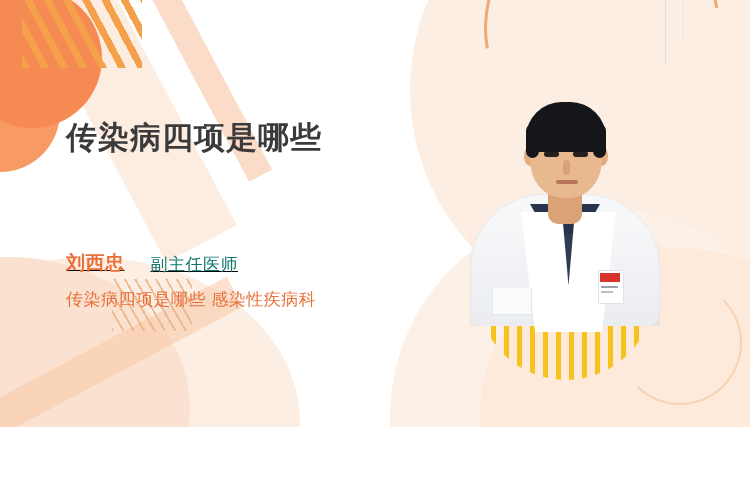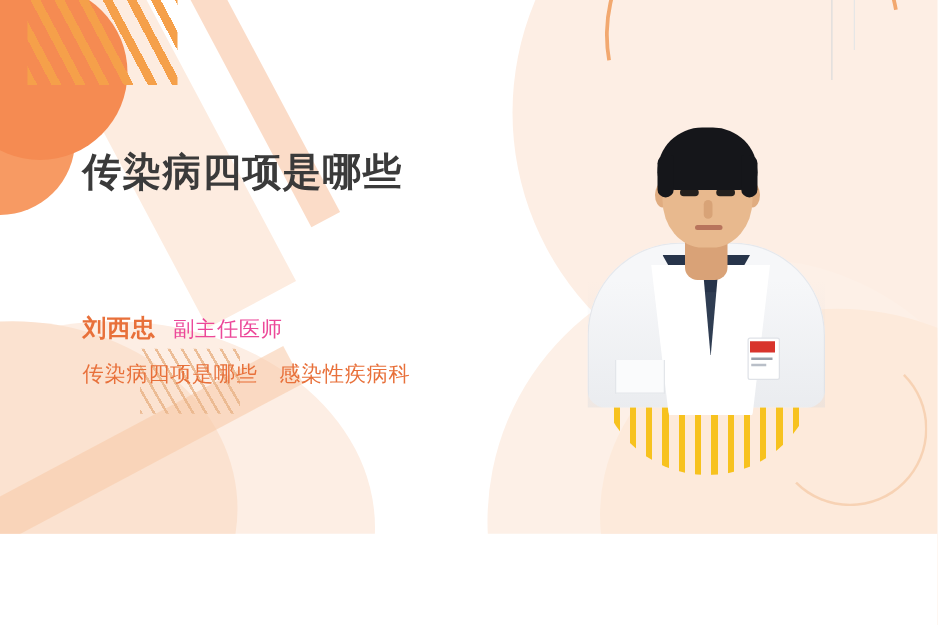--- a/index.html
+++ b/index.html
@@ -299,44 +299,45 @@
     color: #3a3a3a;
     letter-spacing: 1px;
     white-space: nowrap;
   }
   .byline {
     position: absolute;
     left: 66px;
     top: 250px;
     white-space: nowrap;
     display: flex;
-    align-items: center;
-    gap: 14px;
+    align-items: flex-end;
+    gap: 26px;
+    text-decoration: underline;
   }
   .doctor-name {
     font-size: 19px;
     font-weight: 700;
     color: #e8703a;
     letter-spacing: .5px;
   }
   .doctor-title {
     font-size: 17px;
-    color: #ec4899;
+    color: #0f766e;
     letter-spacing: .5px;
   }
   .affil {
     position: absolute;
     left: 66px;
     top: 288px;
     white-space: nowrap;
     font-size: 17px;
     color: #e8703a;
     letter-spacing: .5px;
   }
-  .affil .dept { margin-left: 12px; }
+  .affil .dept { }
 </style>
 </head>
 <body>
 
 <div class="card">
 
   <div class="deco right-wash"></div>
   <div class="deco right-wash2"></div>
   <div class="deco arc-tr"></div>
   <div class="deco line-tr"></div>

